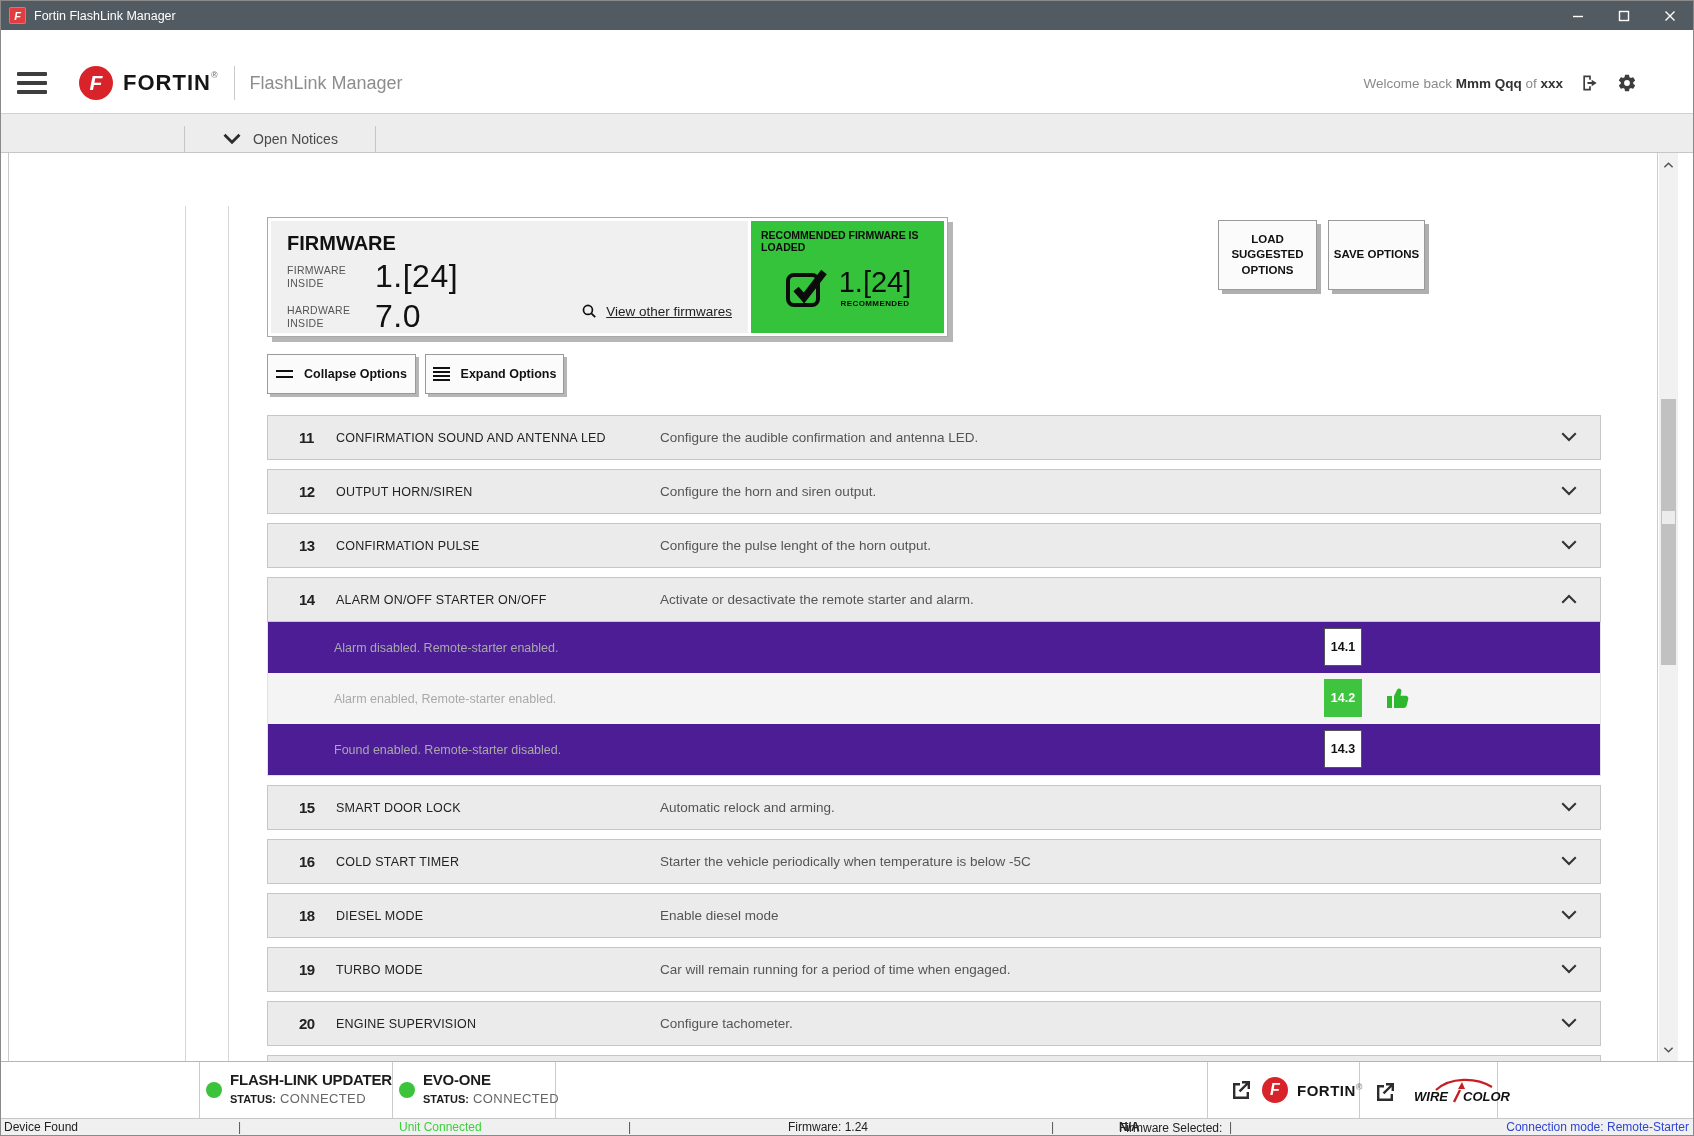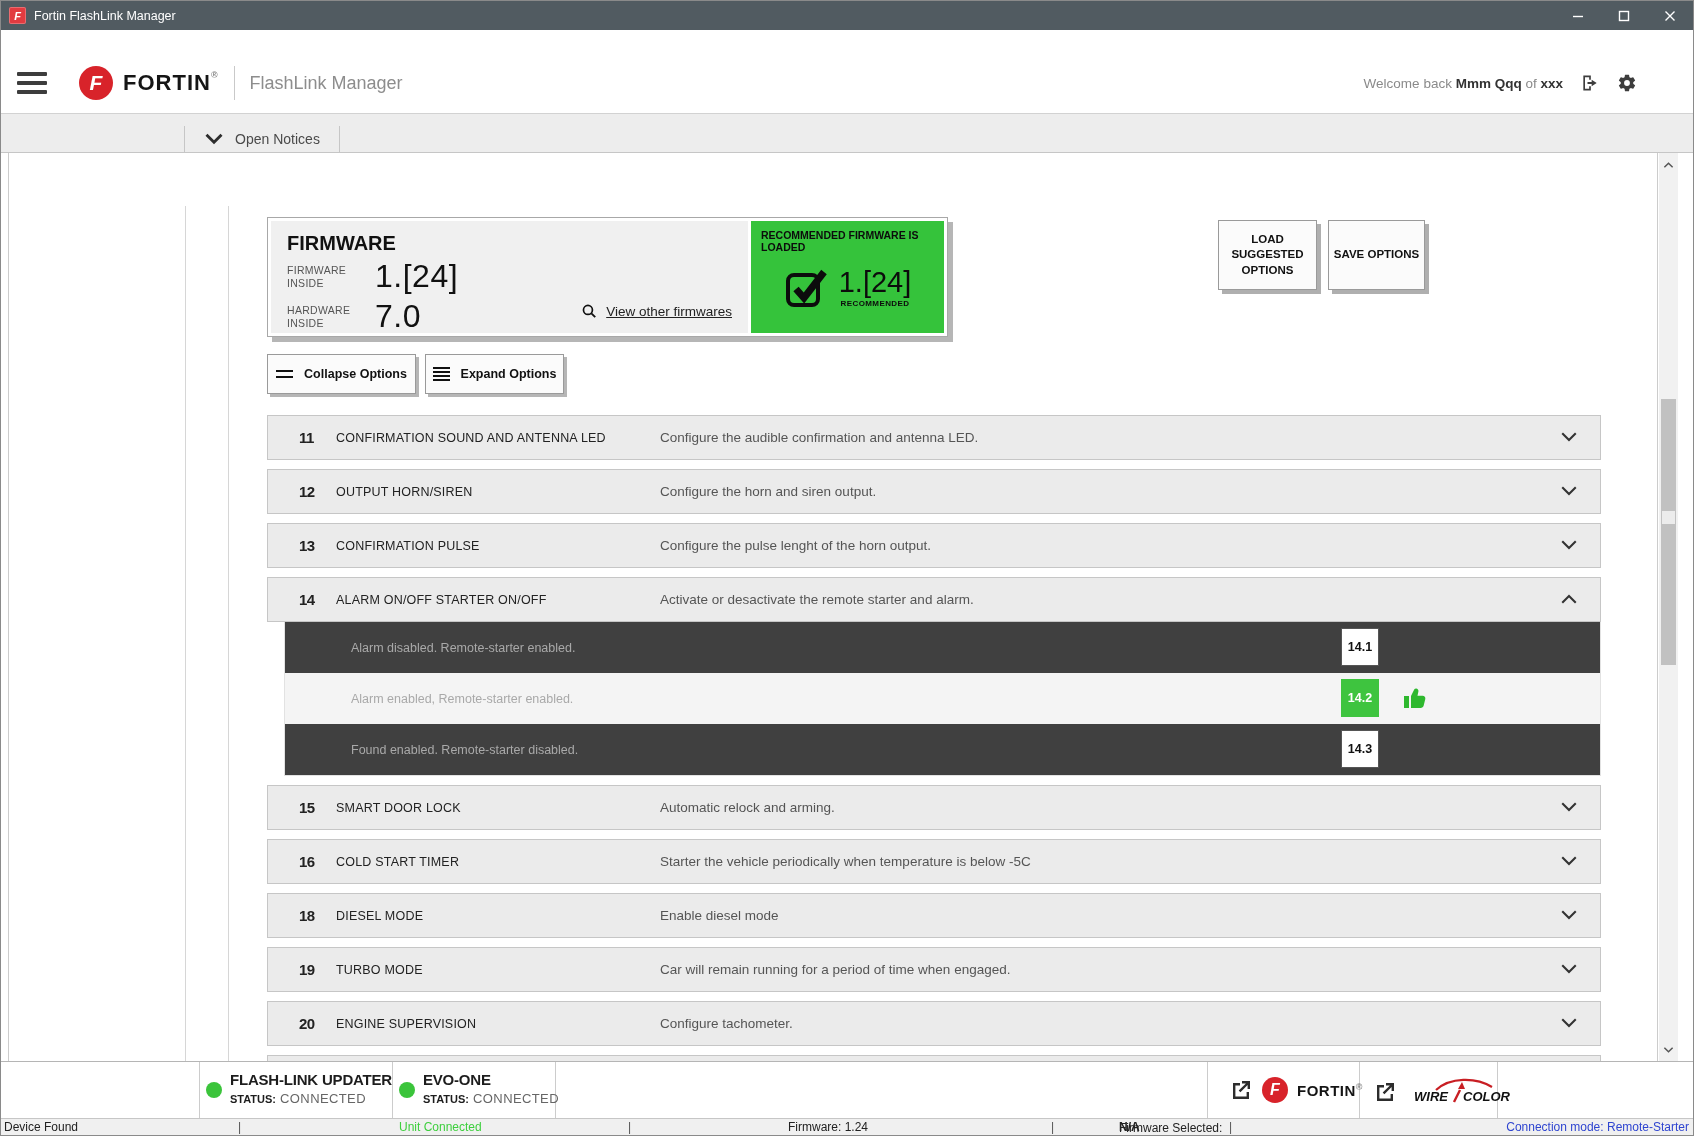--- a/index.html
+++ b/index.html
@@ -27,21 +27,21 @@
   .brand-name { margin-left:10px; font-size:22px; font-weight:800; letter-spacing:1px; color:#151515; }
   .brand-reg { font-size:9px; color:#888; vertical-align:top; }
   .hdr-divider { width:1px; height:34px; background:#c9c9c9; margin:0 15px; }
   .app-name { font-size:18px; color:#8d8d8d; }
   .header-right { margin-left:auto; margin-right:56px; display:flex; align-items:center; gap:17px; }
   .welcome { font-size:13.5px; color:#8a8a8a; }
   .welcome b { color:#333; }
 
   
   .notices { position:absolute; top:112px; left:0; right:0; height:40px; background:#ededed; border-top:1px solid #d2d2d2; border-bottom:1px solid #c6c6c6; }
-  .notices-cell { position:absolute; left:183px; width:156px; top:0; bottom:0; border-left:1px solid #c6c6c6; border-right:1px solid #c6c6c6; display:flex; align-items:center; justify-content:center; gap:11px; font-size:14px; color:#4a4a4a; cursor:pointer;margin-top:12px; }
+  .notices-cell { position:absolute; left:183px; width:192px; top:0; bottom:0; border-left:1px solid #c6c6c6; border-right:1px solid #c6c6c6; display:flex; align-items:center; justify-content:center; gap:11px; font-size:14px; color:#4a4a4a; cursor:pointer;margin-top:12px; }
 
   
   .main { position:absolute; top:152px; left:0; right:0; bottom:74px; background:#fff; overflow:hidden; }
   .edge { position:absolute; top:0; bottom:0; width:1px; background:#ccc; }
   .edge.left { left:7px; } .edge.right { left:1656px; }
   .vline { position:absolute; top:53px; bottom:0; width:1px; background:#d6d6d6; }
   .vline.v1 { left:184px; } .vline.v2 { left:227px; }
 
   .tabstrip { position:absolute; top:0; left:8px; right:37px; height:53px; border-bottom:1px solid #c6c6c6; display:flex; justify-content:flex-end; align-items:flex-end; padding-right:172px; }
   .tab { height:45px; margin-left:10px; margin-bottom:-1px; padding:0 25px; background:#f4f4f4; border:1px solid #c6c6c6; display:flex; align-items:center; font-size:13.5px; color:#333; letter-spacing:.3px; cursor:pointer; white-space:nowrap; }
@@ -74,21 +74,21 @@
   .bars.four { gap:2px; } .bars.four span { height:2px; }
 
   
   .options { position:absolute; top:262px; left:266px; width:1334px; }
   .opt-group { margin-bottom:9px; }
   .opt-row { height:45px; background:#ebebeb; border:1px solid #c6c6c6; display:flex; align-items:center; position:relative; cursor:pointer; }
   .opt-num { margin-left:31px; width:37px; font-size:15px; font-weight:700; letter-spacing:-.5px; color:#222; }
   .opt-title { font-size:12.5px; font-weight:400; letter-spacing:.2px; color:#222; }
   .opt-desc { position:absolute; left:392px; font-size:13.5px; color:#555; }
   .opt-chevron { position:absolute; right:22px; top:14px; }
-  .subpanel { background:#404040; border:1px solid #e2e2e2; border-top:none;margin-left:17px; }
+  .subpanel { background:#4c1d95; border:1px solid #e2e2e2; border-top:none; }
   .sub-row { height:51px; position:relative; display:flex; align-items:center; }
   .sub-row.alt { background:#f4f4f4; }
   .sub-label { margin-left:66px; font-size:12.5px; color:#a9a9a9; }
   .sub-btn { position:absolute; left:1056px; top:6px; width:38px; height:38px; background:#fff; border:1px solid #555; font-weight:700; font-size:12.5px; color:#111; display:flex; align-items:center; justify-content:center; cursor:pointer; }
   .sub-btn.selected { background:#3ec43f; border:none; color:#fff; }
   .thumb-icon { position:absolute; left:1116px; top:11px; }
   .sliver { height:9px; background:#ebebeb; border:1px solid #c6c6c6; border-bottom:none; }
 
   
   .scrollbar { position:absolute; left:1658px; width:19px; top:0; bottom:0; background:#f1f1f1; }

